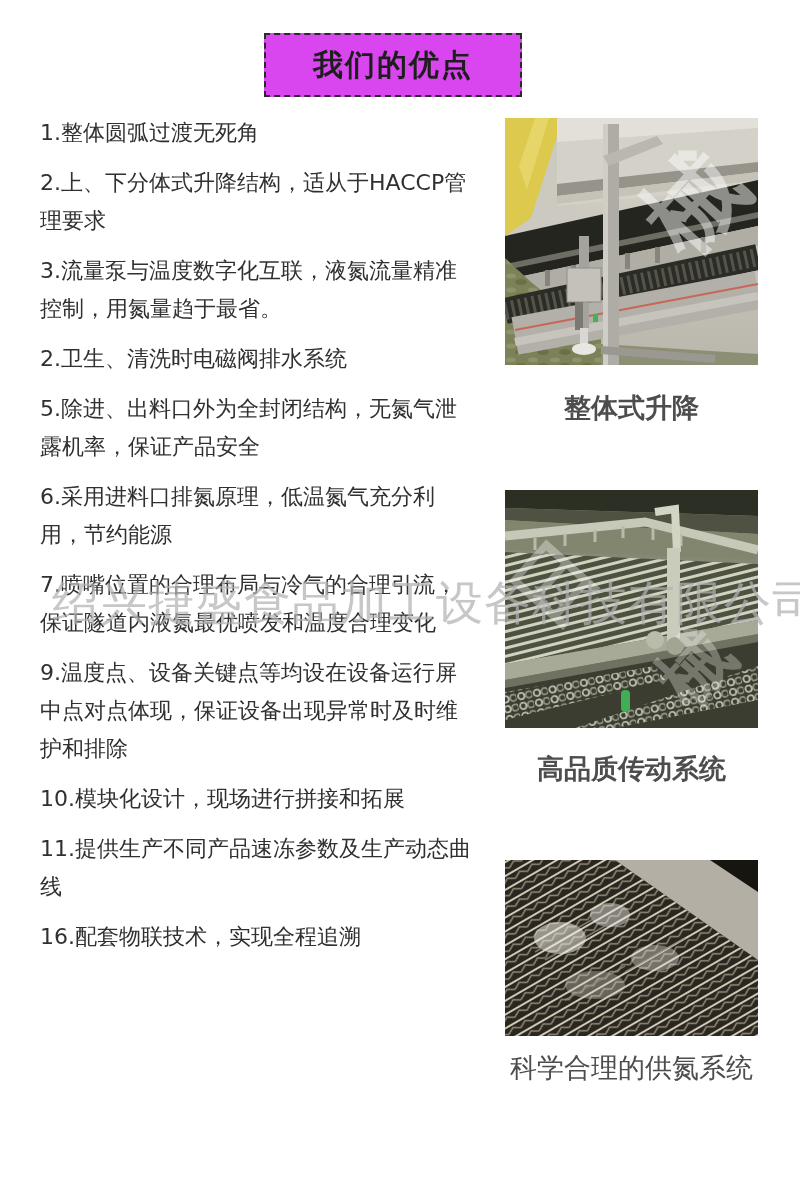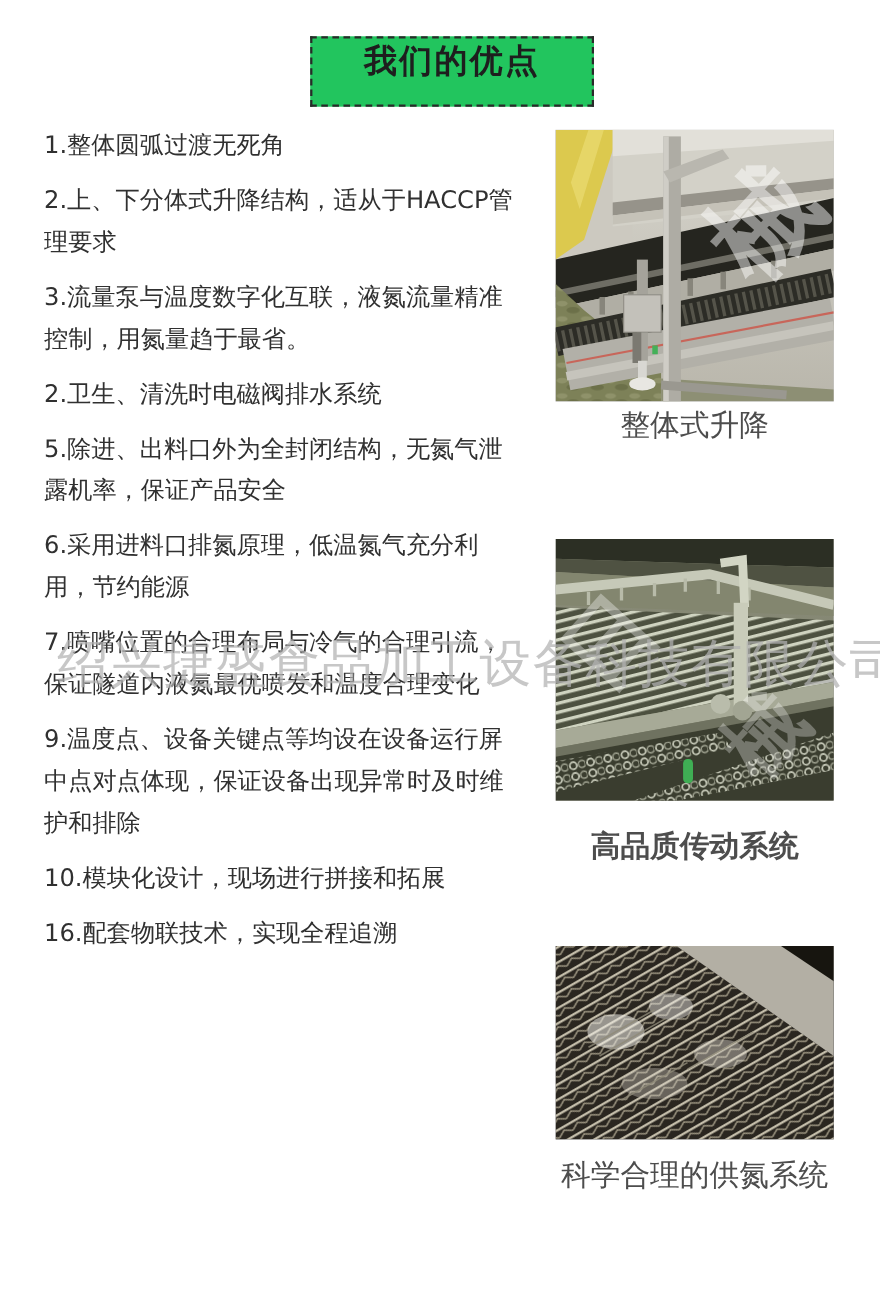--- a/index.html
+++ b/index.html
@@ -1,23 +1,23 @@
 <!DOCTYPE html>
 <html><head>
 <meta charset="utf-8">
 <style>
   html,body{margin:0;padding:0;}
   body{
     width:800px;height:1185px;position:relative;background:#ffffff;overflow:hidden;
     font-family:"DejaVu Sans","Liberation Sans",sans-serif;
   }
   .title-box{
-    position:absolute;left:282px;top:33px;width:254px;height:60px;
-    border:2px dashed #2a2a2a;display:flex;justify-content:center;
-    background:#22c55e;
+    position:absolute;left:264px;top:33px;width:254px;height:60px;
+    border:2px dashed #2a2a2a;display:flex;align-items:center;justify-content:center;
+    background:#d946ef;
   }
   .title-box .title-text{
     font-size:30px;font-weight:700;color:#1e1e1e;letter-spacing:2px;
   }
   .advantages{
     position:absolute;left:40px;top:114px;width:432px;
   }
   .advantage-item{
     font-size:22px;line-height:38px;color:#303030;margin-bottom:12px;
     word-break:break-all;letter-spacing:0;
@@ -26,21 +26,21 @@
     position:absolute;left:505px;width:253px;overflow:hidden;background:#bbb;
   }
   .photo svg{display:block;}
   .photo-1{top:118px;height:247px;}
   .photo-2{top:490px;height:238px;}
   .photo-3{top:860px;height:176px;}
   .photo-caption{
     position:absolute;left:505px;width:253px;text-align:center;
     font-size:27px;color:#4d4d4d;white-space:nowrap;
   }
-  .caption-1{top:368px;}
+  .caption-1{top:390px;font-weight:bold;}
   .caption-2{top:751px;font-weight:bold;}
   .caption-3{top:1050px;}
   .watermark{
     position:absolute;left:52px;top:572px;z-index:9;pointer-events:none;
     font-size:47px;color:rgba(178,178,178,0.72);white-space:nowrap;letter-spacing:1px;
   }
   .photo-mark{
     position:absolute;z-index:8;pointer-events:none;color:rgba(255,255,255,0.48);
     font-weight:700;
   }
@@ -58,20 +58,21 @@
 <div class="advantages">
   <div class="advantage-item">1.整体圆弧过渡无死角</div>
   <div class="advantage-item">2.上、下分体式升降结构，适从于HACCP管理要求</div>
   <div class="advantage-item">3.流量泵与温度数字化互联，液氮流量精准控制，用氮量趋于最省。</div>
   <div class="advantage-item">2.卫生、清洗时电磁阀排水系统</div>
   <div class="advantage-item">5.除进、出料口外为全封闭结构，无氮气泄露机率，保证产品安全</div>
   <div class="advantage-item">6.采用进料口排氮原理，低温氮气充分利用，节约能源</div>
   <div class="advantage-item">7.喷嘴位置的合理布局与冷气的合理引流，保证隧道内液氮最优喷发和温度合理变化</div>
   <div class="advantage-item">9.温度点、设备关键点等均设在设备运行屏中点对点体现，保证设备出现异常时及时维护和排除</div>
   <div class="advantage-item">10.模块化设计，现场进行拼接和拓展</div>
+  <div class="advantage-item">11.提供生产不同产品速冻参数及生产动态曲线</div>
   <div class="advantage-item">16.配套物联技术，实现全程追溯</div>
 </div>
 
 <div class="photo photo-1">
   <svg width="253" height="247" viewBox="0 0 253 247" aria-hidden="true">
     <defs>
       <linearGradient id="p1steel" x1="0" y1="0" x2="0" y2="1">
         <stop offset="0" stop-color="#d8d6ce"></stop>
           <stop offset="1" stop-color="#b9b6ab"></stop>
       </linearGradient>

